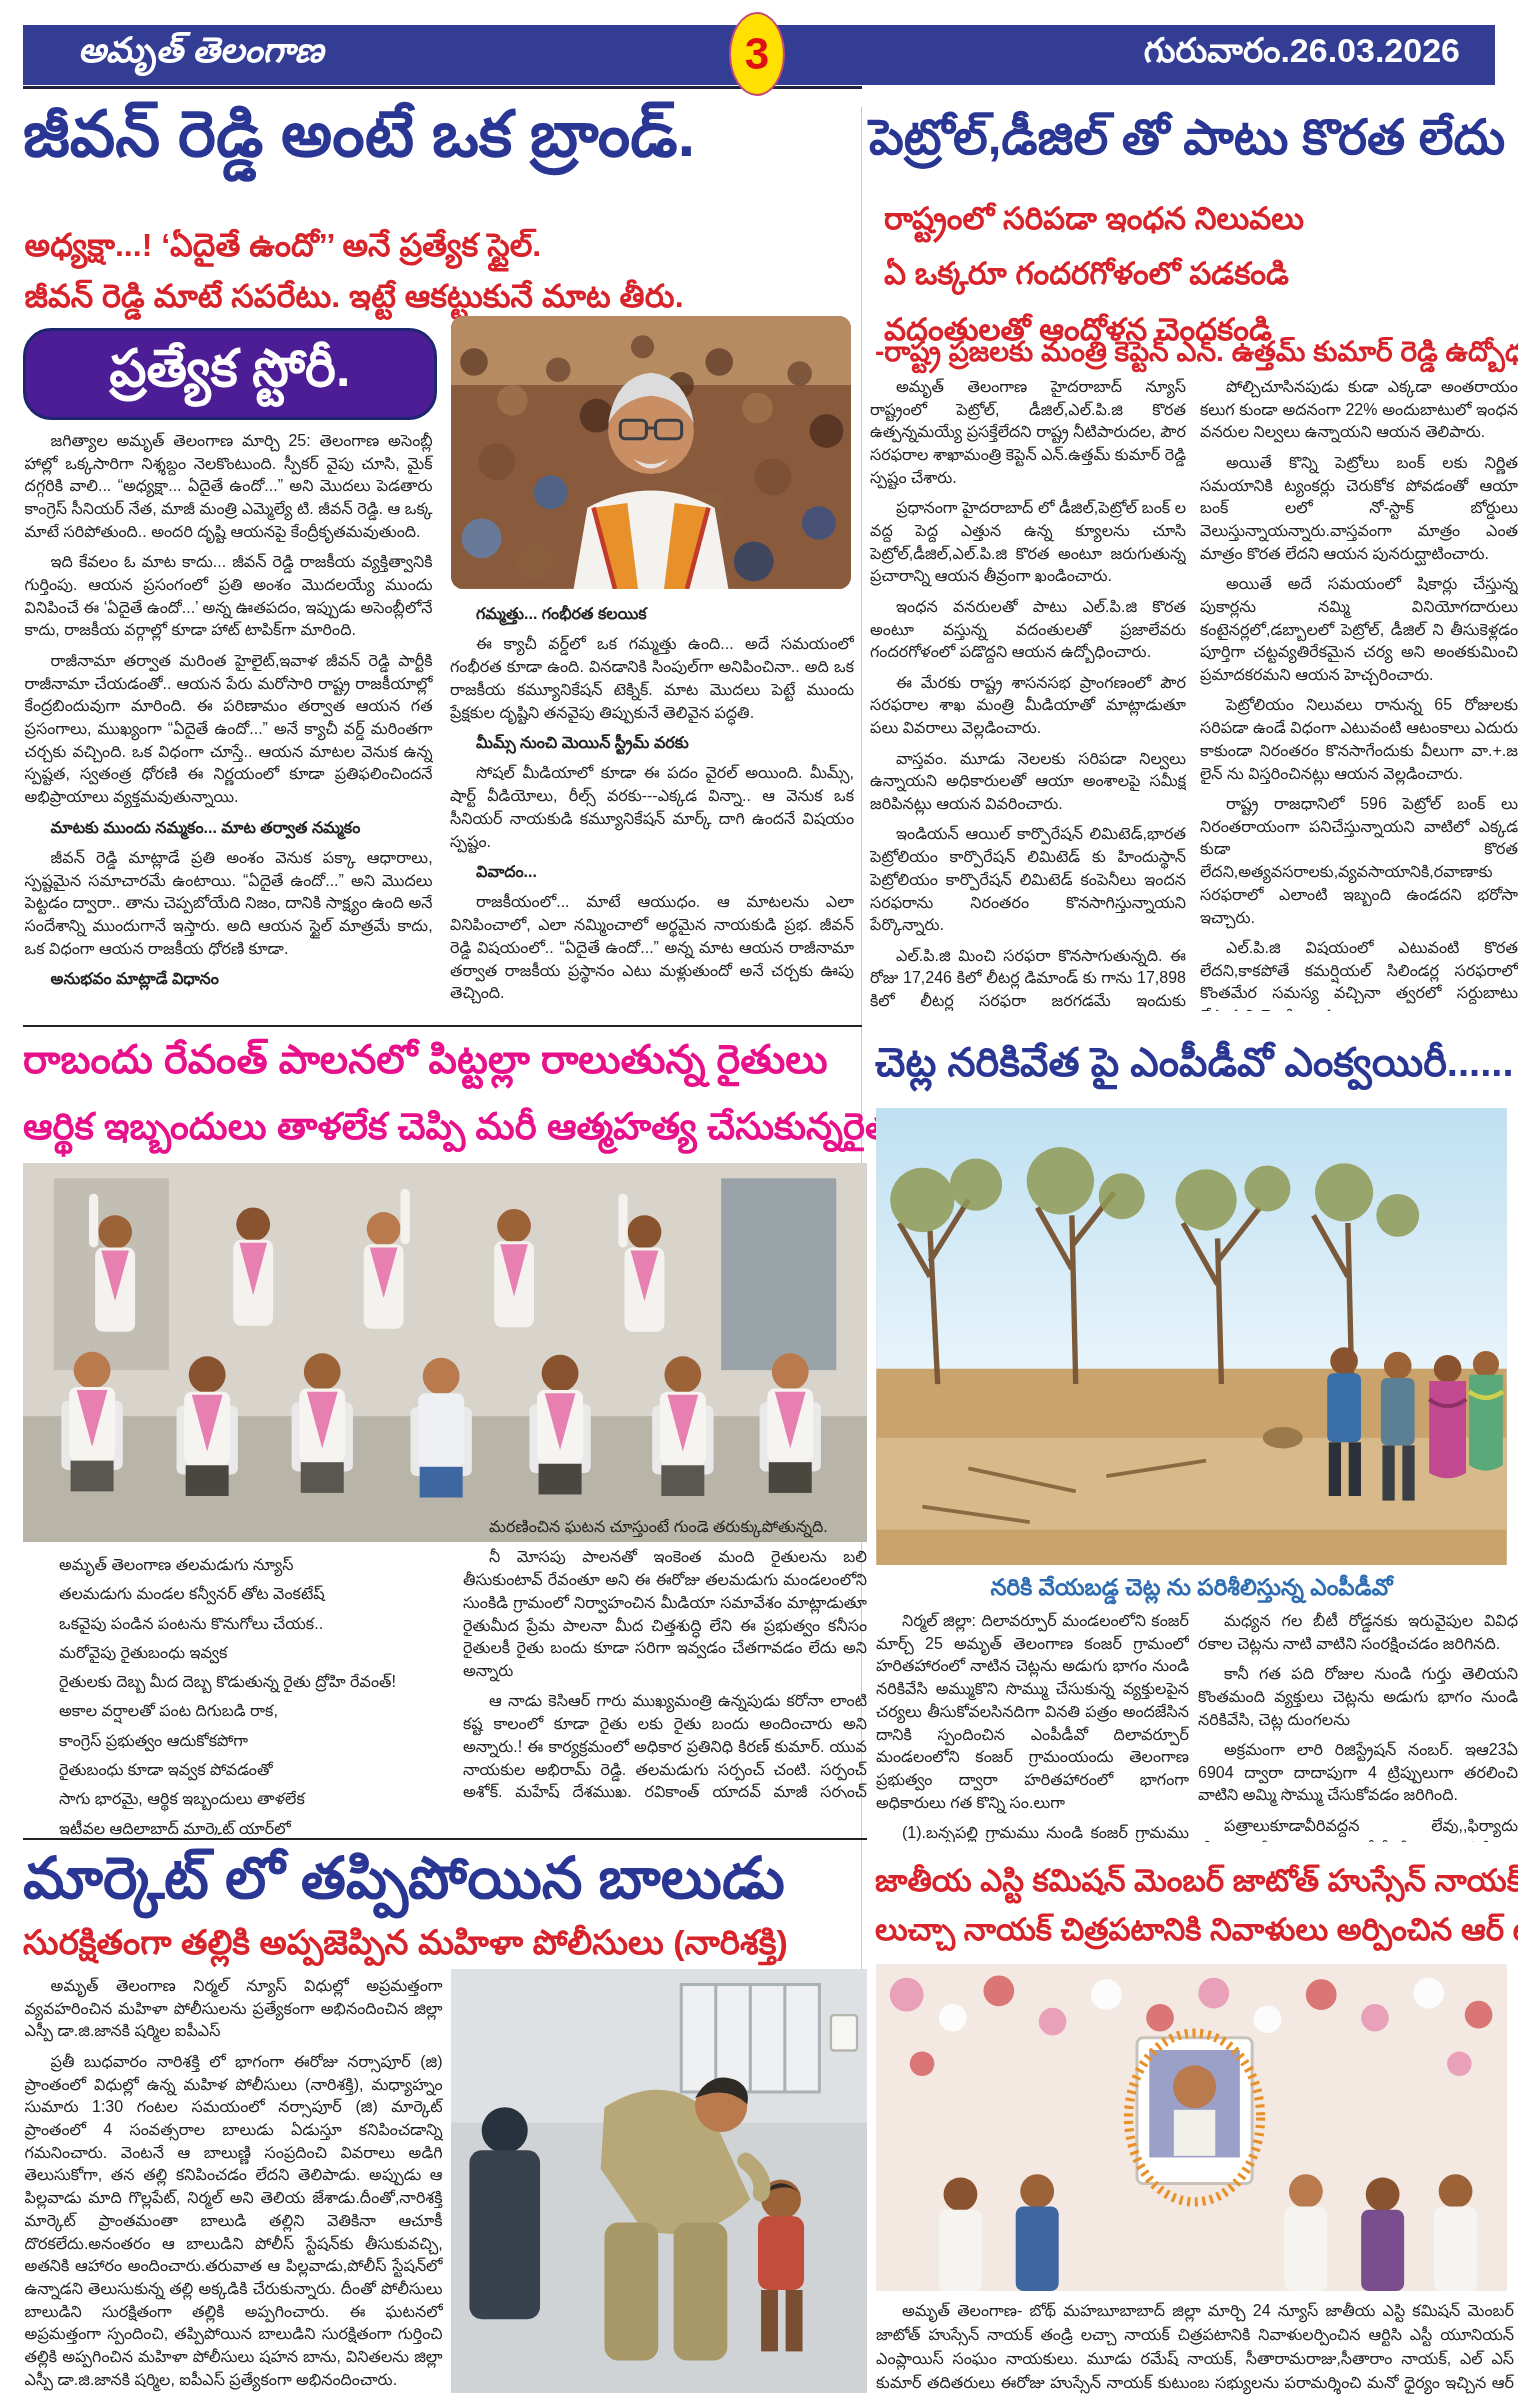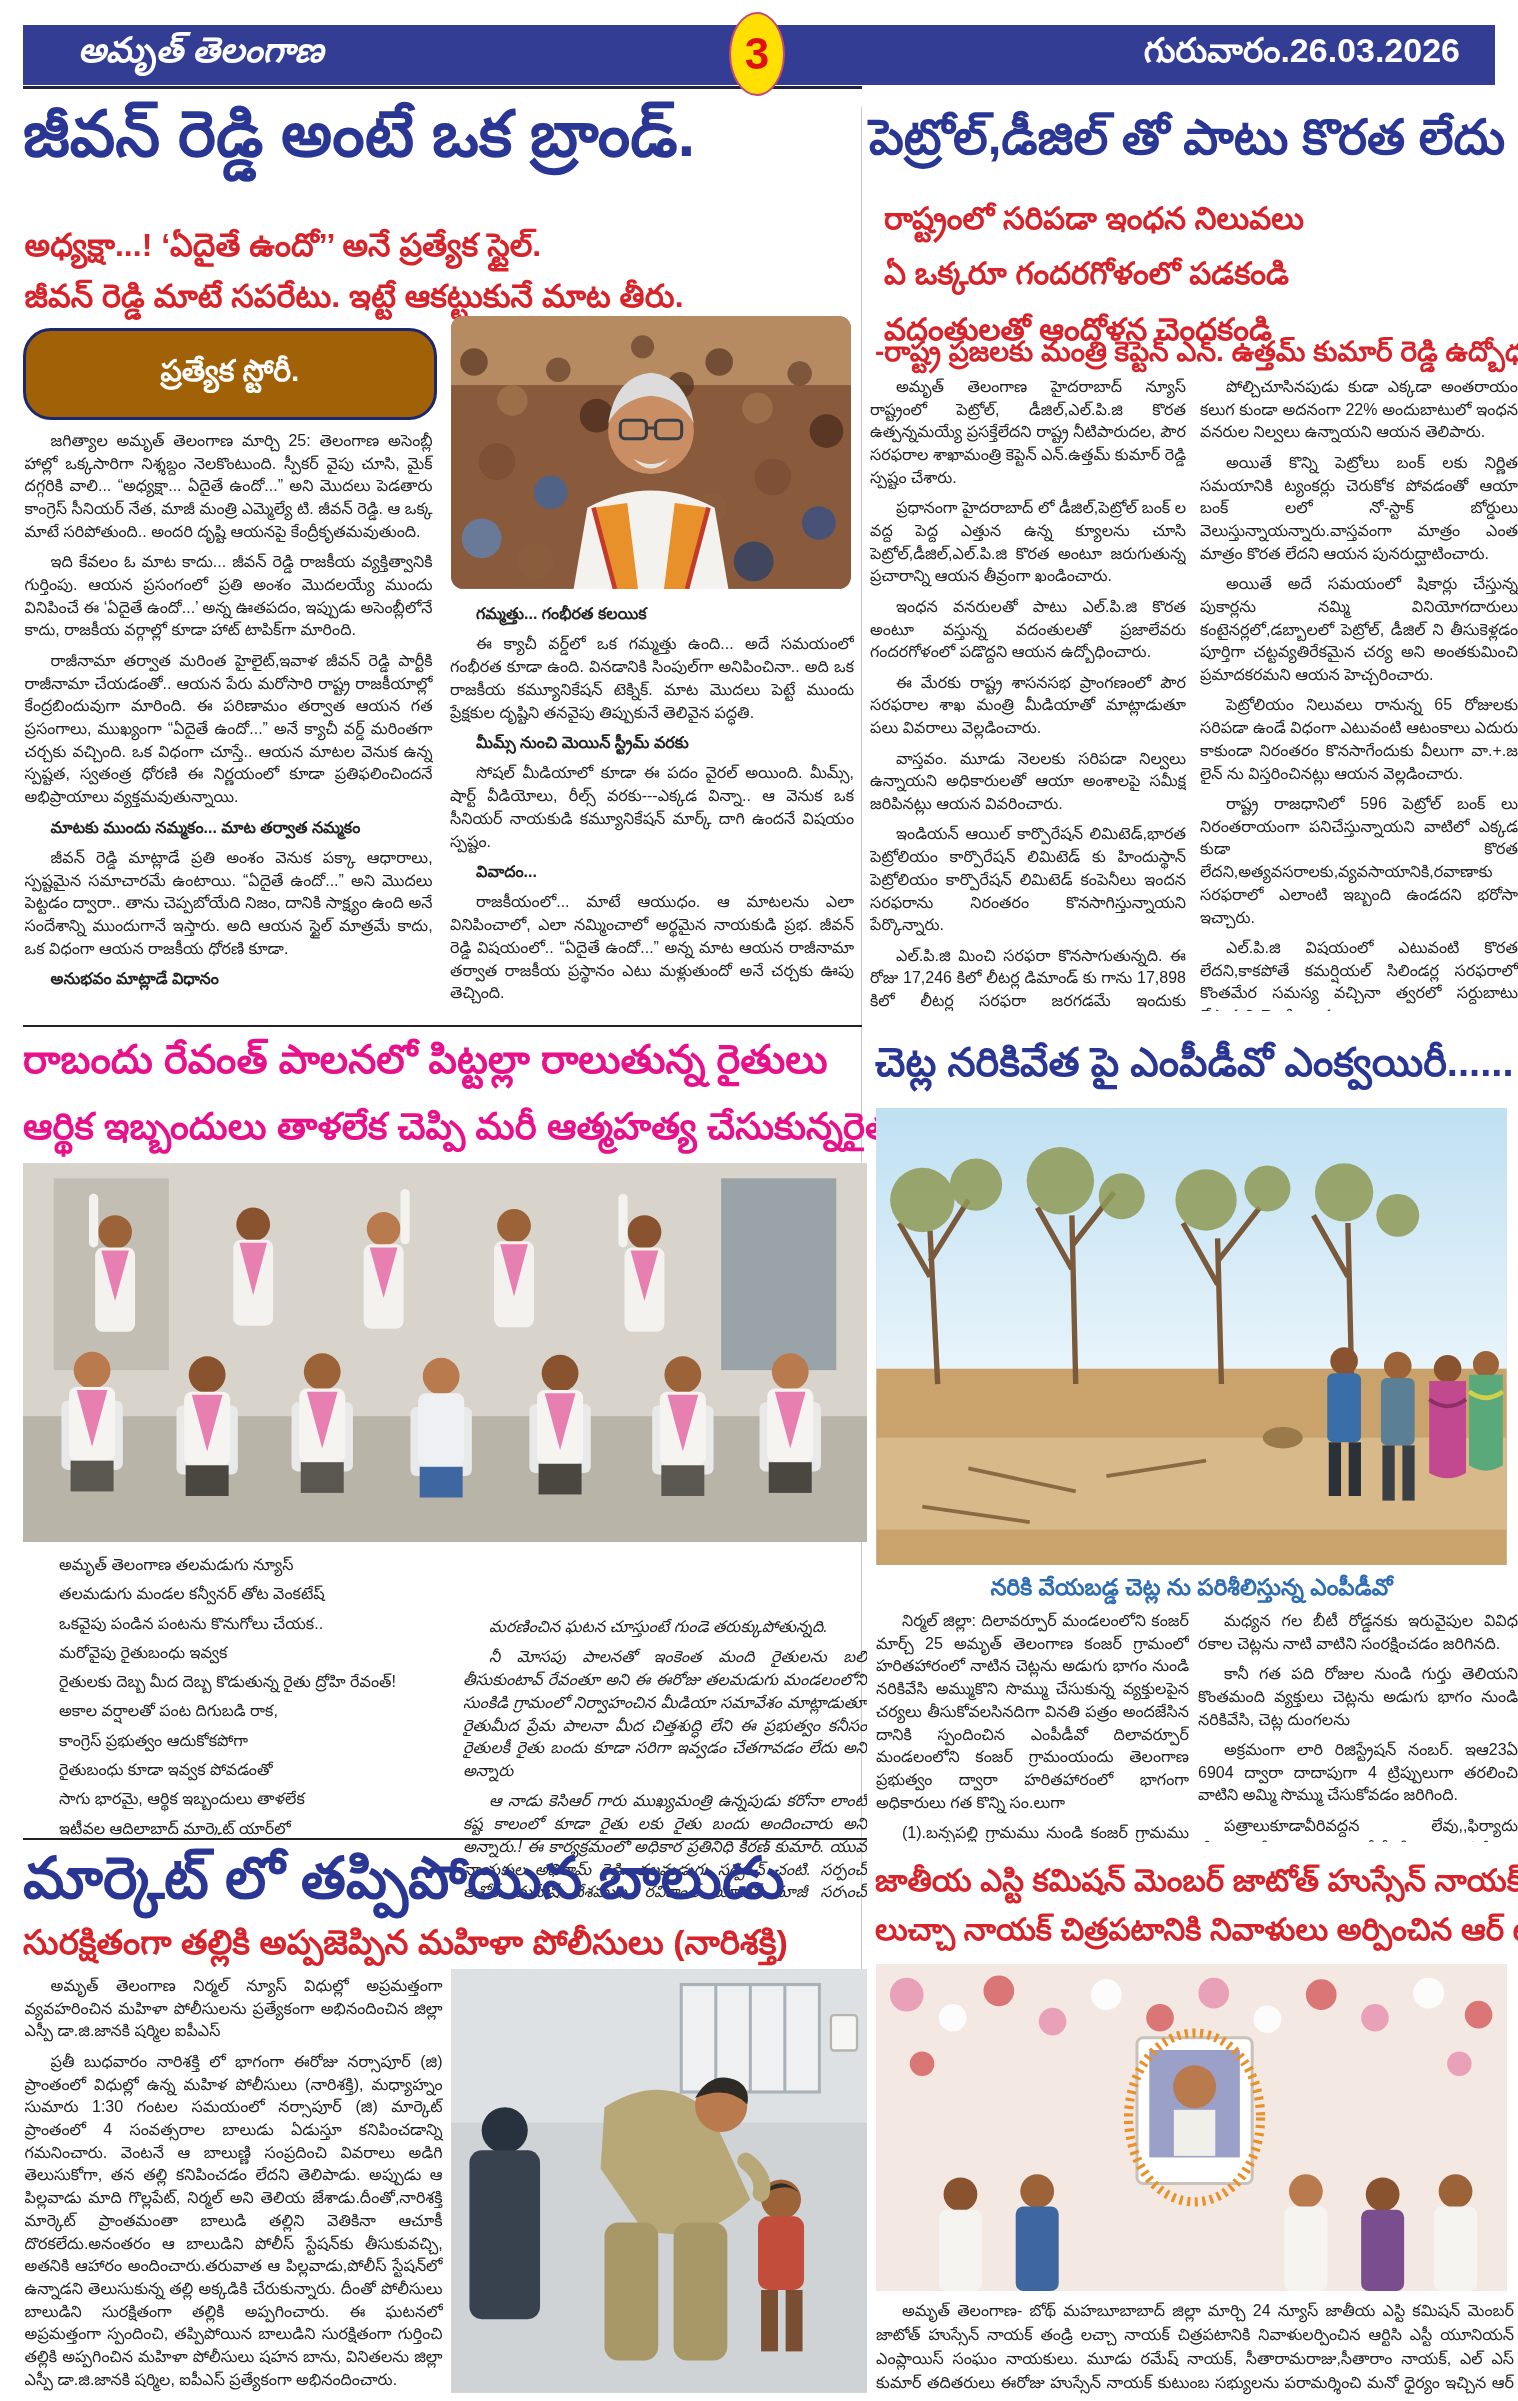--- a/index.html
+++ b/index.html
@@ -13,22 +13,22 @@
   .badge{left:729px;top:12.3px;width:52px;height:80px;background:#ffe000;border:2.3px solid #c4487c;
          border-radius:50%;display:flex;align-items:center;justify-content:center;z-index:3;}
   .badge span{color:#e01010;font-size:44px;font-weight:bold;}
   .rule{background:#1d2340;height:3.1px;}
   .vsep{width:0.8px;background:#c9c9c9;}
   
   .hl-navy{color:#2a3694;font-weight:bold;}
   .hl-red{color:#d8232a;font-weight:bold;}
   .hl-pink{color:#e8118b;font-weight:bold;}
   .center{text-align:left;}
-  .kicker{background:#a16207;border:3.1px solid #1d2770;border-radius:28px;color:#fff;
-          font-size:30px;font-weight:bold;display:flex;align-items:center;justify-content:center;}
+  .kicker{background:#4c1d95;border:3.1px solid #1d2770;border-radius:28px;color:#fff;
+          font-size:52px;font-weight:bold;display:flex;align-items:center;justify-content:center;}
   
   .cols{overflow:hidden;}
   .cols p{margin:0 0 7.7px;text-indent:26px;font-size:16px;line-height:1.42;text-align:justify;color:#222;}
   .cols p.subhead{font-weight:bold;}
   .stagger p{text-indent:0;text-align:left;margin:0 0 6.1px;line-height:1.45;}
   .caption-blue{color:#2e6db4;font-weight:bold;font-size:23px;text-align:center;}
   .caption-body{overflow:hidden;}
   .caption-body p{margin:0;font-size:16px;line-height:1.5;text-align:justify;color:#222;text-indent:26px;}
   .photo{overflow:hidden;background:#ddd;}
   .photo svg{display:block;width:100%;height:100%;}
@@ -230,21 +230,21 @@
     <p>తలమడుగు మండల కన్వీనర్ తోట వెంకటేష్</p>
     <p>ఒకవైపు పండిన పంటను కొనుగోలు చేయక..</p>
     <p>మరోవైపు రైతుబంధు ఇవ్వక</p>
     <p>రైతులకు దెబ్బ మీద దెబ్బ కొడుతున్న రైతు ద్రోహి రేవంత్!</p>
     <p>అకాల వర్షాలతో పంట దిగుబడి రాక,</p>
     <p>కాంగ్రెస్ ప్రభుత్వం ఆదుకోకపోగా</p>
     <p>రైతుబంధు కూడా ఇవ్వక పోవడంతో</p>
     <p>సాగు భారమై, ఆర్థిక ఇబ్బందులు తాళలేక</p>
     <p>ఇటీవల ఆదిలాబాద్ మార్కెట్ యార్డ్‌లో</p>
   </div>
-<div class="abs cols" style="left:463px;top:1616px;width:404px;height:282px;font-style:italic;">
+<div class="abs cols" style="left:463px;top:1516px;width:404px;height:282px;">
     <p>మరణించిన ఘటన చూస్తుంటే గుండె తరుక్కుపోతున్నది.</p>
     <p>నీ మోసపు పాలనతో ఇంకెంత మంది రైతులను బలి తీసుకుంటావ్ రేవంతూ అని ఈ ఈరోజు తలమడుగు మండలంలోని సుంకిడి గ్రామంలో నిర్వాహంచిన మీడియా సమావేశం మాట్లాడుతూ రైతుమీద ప్రేమ పాలనా మీద చిత్తశుద్ధి లేని ఈ ప్రభుత్వం కనీసం రైతులకీ రైతు బందు కూడా సరిగా ఇవ్వడం చేతగావడం లేదు అని అన్నారు</p>
     <p>ఆ నాడు కెసిఆర్ గారు ముఖ్యమంత్రి ఉన్నపుడు కరోనా లాంటి కష్ట కాలంలో కూడా రైతు లకు రైతు బందు అందించారు అని అన్నారు.! ఈ కార్యక్రమంలో అధికార ప్రతినిధి కిరణ్ కుమార్. యువ నాయకుల అభిరామ్ రెడ్డి. తలమడుగు సర్పంచ్ చంటి. సర్పంచ్ అశోక్. మహేష్ దేశముఖ. రవికాంత్ యాదవ్ మాజీ సర్పంచ్ రాజేశ్వర్. తలమడుగు ఉప సర్పంచ్. రమాకాంత్. మల్లేష్. కార్తీక్ రెడ్డి. రాగి కిషన్. పోచన్న. మండలం దీచా పార్టీ నాయకులు కార్యకర్తలు అభిమానూలు పాల్గొన్నారు.</p>
   </div>
 
 <div class="abs hl-navy center" style="left:875px;top:1040px;width:644px;font-size:40px;white-space:nowrap;">చెట్ల నరికివేత పై ఎంపీడీవో ఎంక్వయిరీ......</div>
 
 <div class="abs photo" style="left:876px;top:1108px;width:631px;height:457px;">
   <svg viewBox="0 0 822 596">
     <defs>

